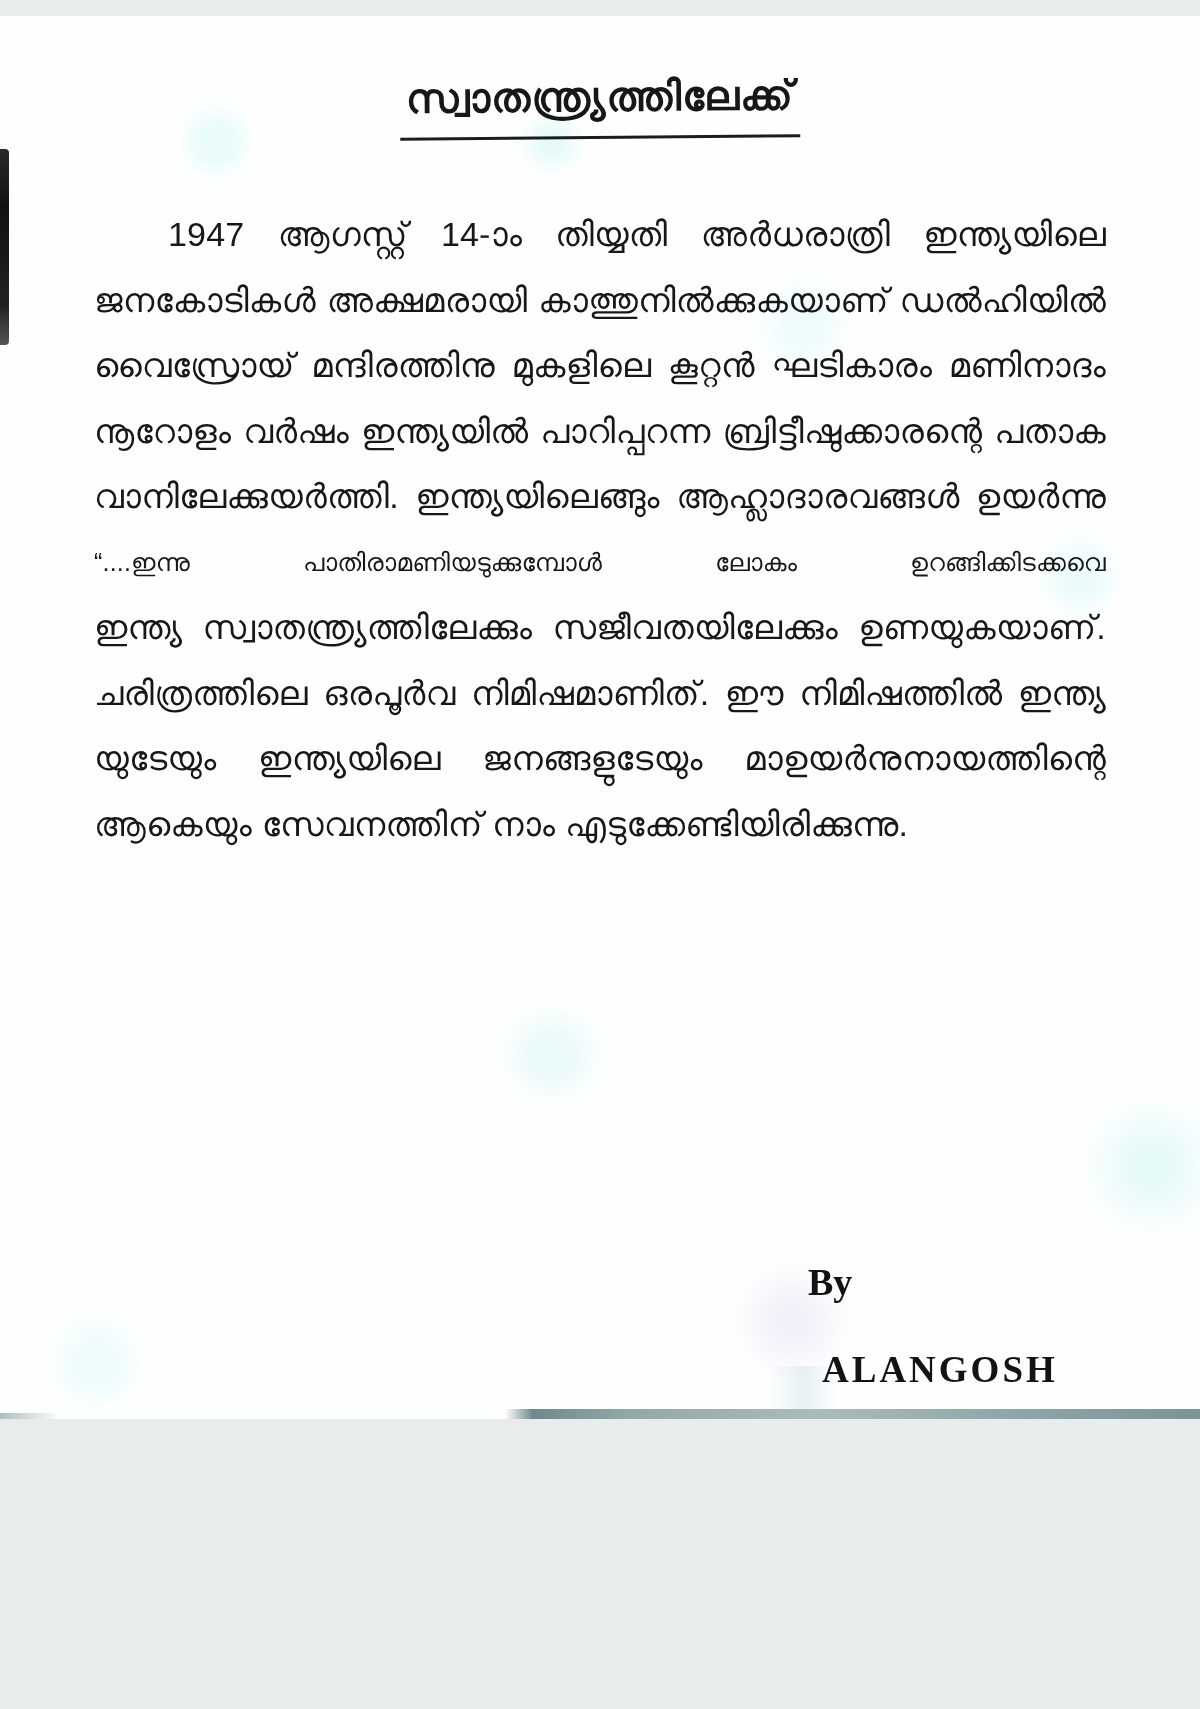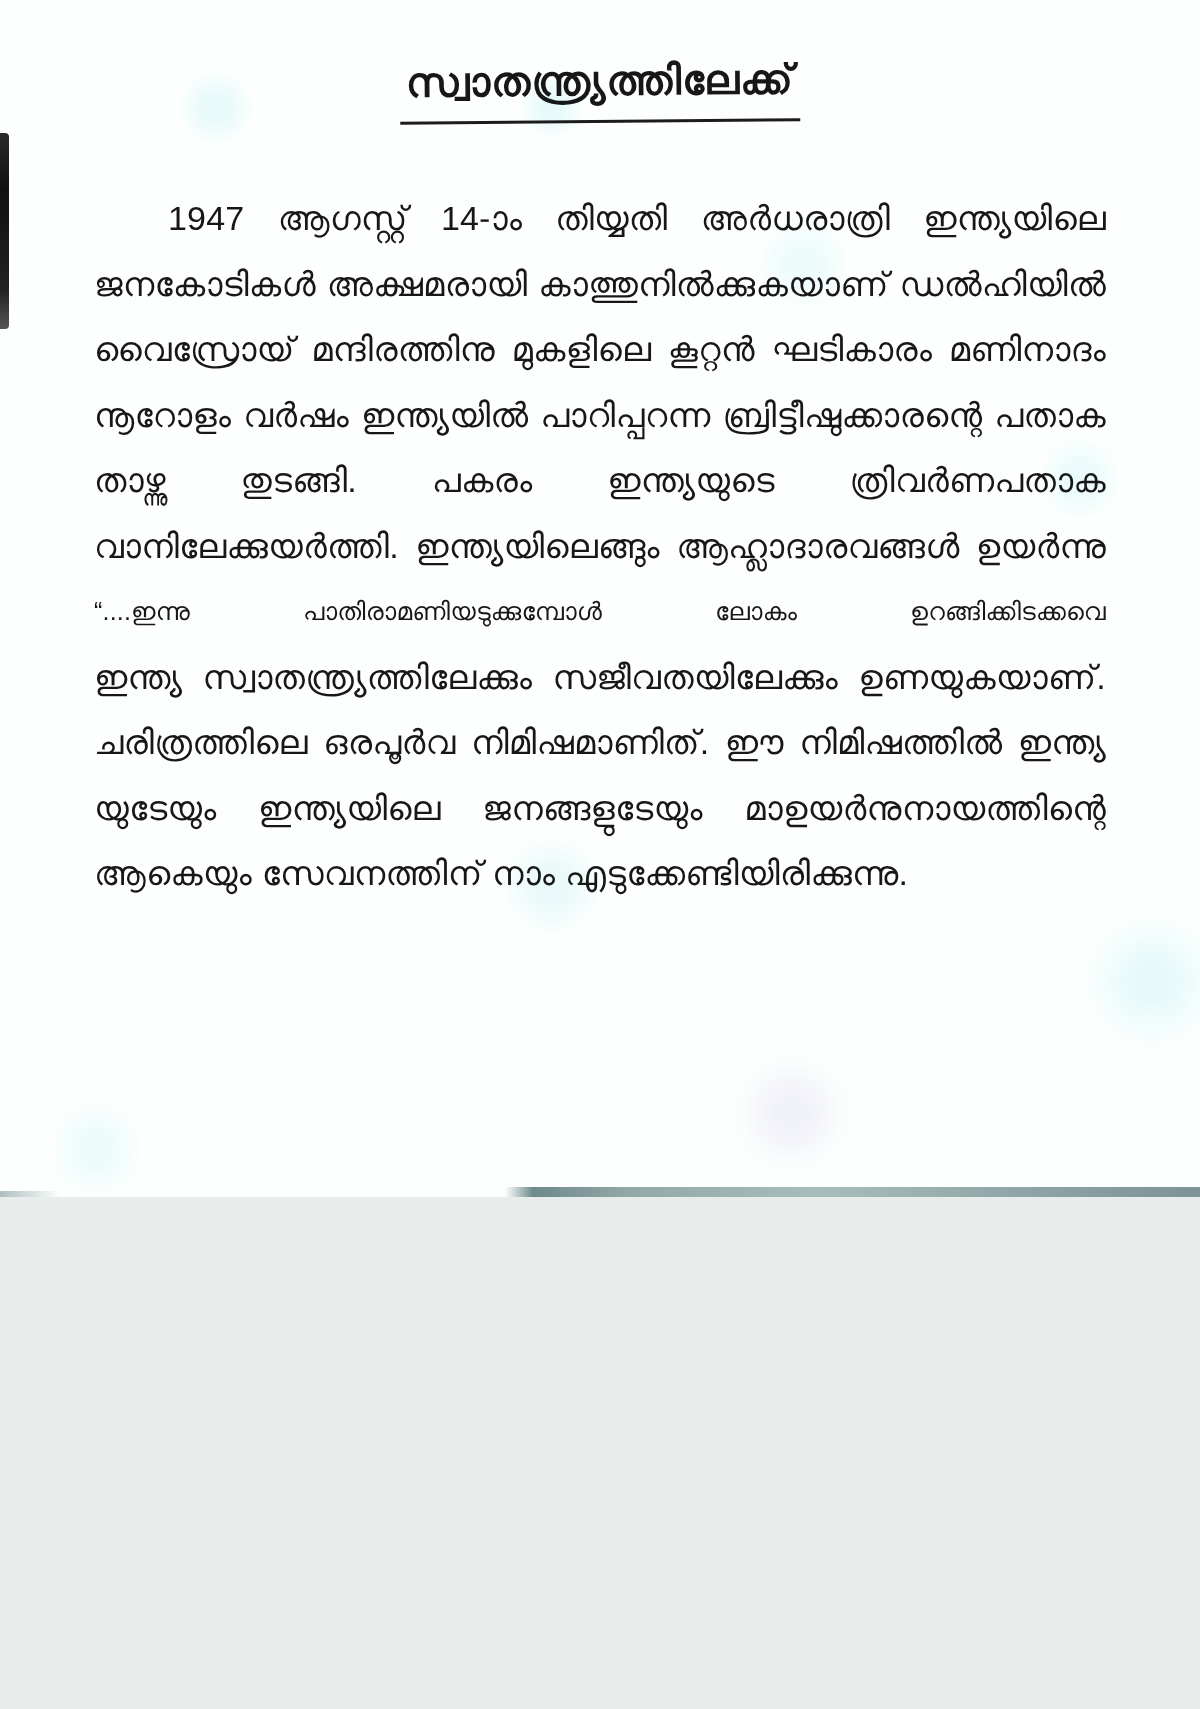--- a/index.html
+++ b/index.html
@@ -1,21 +1,21 @@
 <!DOCTYPE html>
 <html><head>
 <meta charset="utf-8">
 <style>
   html, body { margin: 0; padding: 0; background: #e8eceb; }
 
   .sheet {
     position: relative;
     width: 1200px;
-    height: 1197px;
-    margin: 0 auto;
+    height: 1403px;
+    margin: 16px auto;
     background:
       radial-gradient(circle at 18% 9%, rgba(140,230,235,0.18) 0 14px, rgba(140,230,235,0) 40px),
       radial-gradient(circle at 46% 9%, rgba(140,230,235,0.20) 0 10px, rgba(140,230,235,0) 34px),
       radial-gradient(circle at 67% 22%, rgba(140,230,235,0.14) 0 16px, rgba(140,230,235,0) 48px),
       radial-gradient(circle at 90% 40%, rgba(140,230,235,0.16) 0 14px, rgba(140,230,235,0) 44px),
       radial-gradient(circle at 46% 74%, rgba(150,225,230,0.18) 0 18px, rgba(150,225,230,0) 52px),
       radial-gradient(circle at 66% 93%, rgba(170,160,220,0.14) 0 16px, rgba(170,160,220,0) 60px),
       radial-gradient(circle at 96% 82%, rgba(140,230,235,0.20) 0 20px, rgba(140,230,235,0) 70px),
       radial-gradient(circle at 8% 96%, rgba(140,230,235,0.14) 0 16px, rgba(140,230,235,0) 50px),
       #fdfffe;
@@ -129,30 +129,30 @@
 
   <div class="title-wrap">
     <span class="title">സ്വാതന്ത്ര്യത്തിലേക്ക്</span>
   </div>
 
   <div class="body-text">
     <div class="line first">1947   ആഗസ്റ്റ്   14-ാം   തിയ്യതി   അർധരാത്രി   ഇന്ത്യയിലെ</div>
     <div class="line">ജനകോടികൾ അക്ഷമരായി കാത്തുനിൽക്കുകയാണ് ഡൽഹിയിൽ</div>
     <div class="line">വൈസ്രോയ് മന്ദിരത്തിനു മുകളിലെ കൂറ്റൻ ഘടികാരം മണിനാദം</div>
     <div class="line">നൂറോളം വർഷം ഇന്ത്യയിൽ പാറിപ്പറന്ന ബ്രിട്ടീഷുക്കാരന്റെ പതാക</div>
-    <div class="line">താഴ്ന്നു തുടങ്ങി. പകരം ഇന്ത്യയുടെ ത്രിവർണപതാക</div>
     <div class="line">വാനിലേക്കുയർത്തി. ഇന്ത്യയിലെങ്ങും ആഹ്ലാദാരവങ്ങൾ ഉയർന്നു</div>
     <div class="line opener">“....ഇന്നു പാതിരാമണിയടുക്കുമ്പോൾ ലോകം ഉറങ്ങിക്കിടക്കവെ</div>
     <div class="line">ഇന്ത്യ സ്വാതന്ത്ര്യത്തിലേക്കും സജീവതയിലേക്കും ഉണയുകയാണ്.</div>
     <div class="line">ചരിത്രത്തിലെ ഒരപൂർവ നിമിഷമാണിത്. ഈ നിമിഷത്തിൽ ഇന്ത്യ</div>
     <div class="line">യുടേയും ഇന്ത്യയിലെ ജനങ്ങളുടേയും മാഉയർനുനായത്തിന്റെ</div>
     <div class="line last">ആകെയും സേവനത്തിന് നാം എടുക്കേണ്ടിയിരിക്കുന്നു.</div>
   </div>
 
   <div class="byline">
+    <div class="by">By</div>
     <div class="author">ALANGOSH</div>
     <div class="cls">VII.E</div>
   </div>
 
   <div class="scan-bottom-edge"></div>
   <div class="scan-bottom-corner"></div>
 
 </div>
 
 </body></html>

